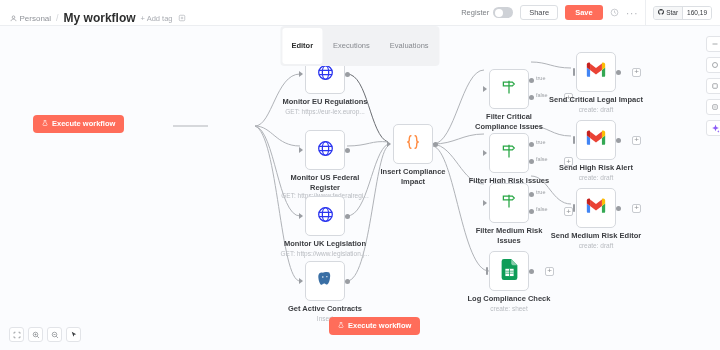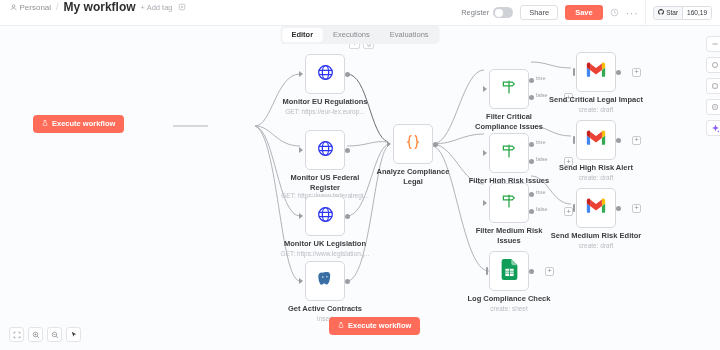--- a/index.html
+++ b/index.html
@@ -8,21 +8,21 @@
     overflow: hidden;
     font-family: "Liberation Sans", sans-serif;
     background: #fbfcfe;
   }
   #app { position: relative; width: 720px; height: 350px; }
 
   
   .header {
     position: absolute; top: 0; left: 0; width: 720px; height: 26px;
     background: #fff; border-bottom: 1px solid #eceef1;
-    display: flex; align-items: flex-start; z-index: 40;
+    display: flex; align-items: flex-end; z-index: 40;
   }
   .bc { display: flex; align-items: center; padding-left: 10px; gap: 5px; font-size: 8px; }
   .bc-person { display: flex; align-items: center; gap: 2.5px; color: #909399; }
   .bc-person svg { display: block; }
   .bc-sep { color: #d3d6da; font-size: 9px; }
   .bc-title { color: #2d2e2e; font-weight: bold; font-size: 12px; }
   .bc-addtag { color: #a9acb2; font-size: 7.5px; cursor: pointer; }
   .bc-icon { color: #b5b8bd; display: flex; align-items: center; }
 
   .hdr-right {
@@ -59,21 +59,21 @@
   .gh-star { display: flex; align-items: center; gap: 2px; padding: 0 4px; background: #f6f7f8; font-size: 6.5px; color: #33363a; }
   .gh-count { display: flex; align-items: center; padding: 0 4px; background: #fff; font-size: 6.5px; color: #33363a; border-left: 1px solid #dcdfe3; }
 
   
   .tabs {
     position: absolute; top: 26px; left: 50%; transform: translateX(-50%);
     display: flex; align-items: center; gap: 2px;
     background: #f1f2f4; border-radius: 4px; padding: 2px; z-index: 35;
   }
   .tab {
-    font-size: 7.5px; color: #878a8f; padding: 3px 9px;
+    font-size: 7.5px; color: #878a8f; padding: 14px 9px;
     border-radius: 3px; cursor: pointer; line-height: 1;
   }
   .tab.active { background: #fff; color: #2d2e2e; font-weight: bold; }
 
   
   .canvas {
     position: absolute; top: 26px; left: 0; width: 720px; height: 324px;
     background-color: #fbfcfe;
     background-image: radial-gradient(#dfe2e6 0.6px, transparent 0.6px);
     background-size: 10px 10px;
@@ -331,21 +331,21 @@
       <div class="inarrow" style="left:-6px; top:16.5px;"></div>
       <div class="nbox">
         <span>
           <svg width="20" height="20" viewBox="0 0 24 24" fill="none" stroke="#ff8c42" stroke-width="1.7" stroke-linecap="round">
             <path d="M9.5 4.5C7.5 4.5 7.5 8 7.5 9.6c0 1.6-1 2.4-2.4 2.4 1.4 0 2.4.8 2.4 2.4 0 1.6 0 5.1 2 5.1"></path>
             <path d="M14.5 4.5c2 0 2 3.5 2 5.1 0 1.6 1 2.4 2.4 2.4-1.4 0-2.4.8-2.4 2.4 0 1.6 0 5.1-2 5.1"></path>
           </svg>
         </span>
       </div>
       <div class="dot" style="left:40px; top:17.5px;"></div>
-      <div class="nlabel wrap">Analyze Compliance Legal</div>
+      <div class="nlabel wrap">Insert Compliance Impact</div>
     </div>
 
     <div class="node" style="left:489px; top:43px;">
       <div class="inarrow" style="left:-6px; top:16.5px;"></div>
       <div class="nbox">
         <span>
           <svg width="18" height="18" viewBox="0 0 24 24" fill="none" stroke="#29a745" stroke-width="1.7">
             <path d="M12 3.5v17"></path>
               <path d="M4.5 5.5h12l2.5 2.5-2.5 2.5h-12z"></path>
           </svg>

